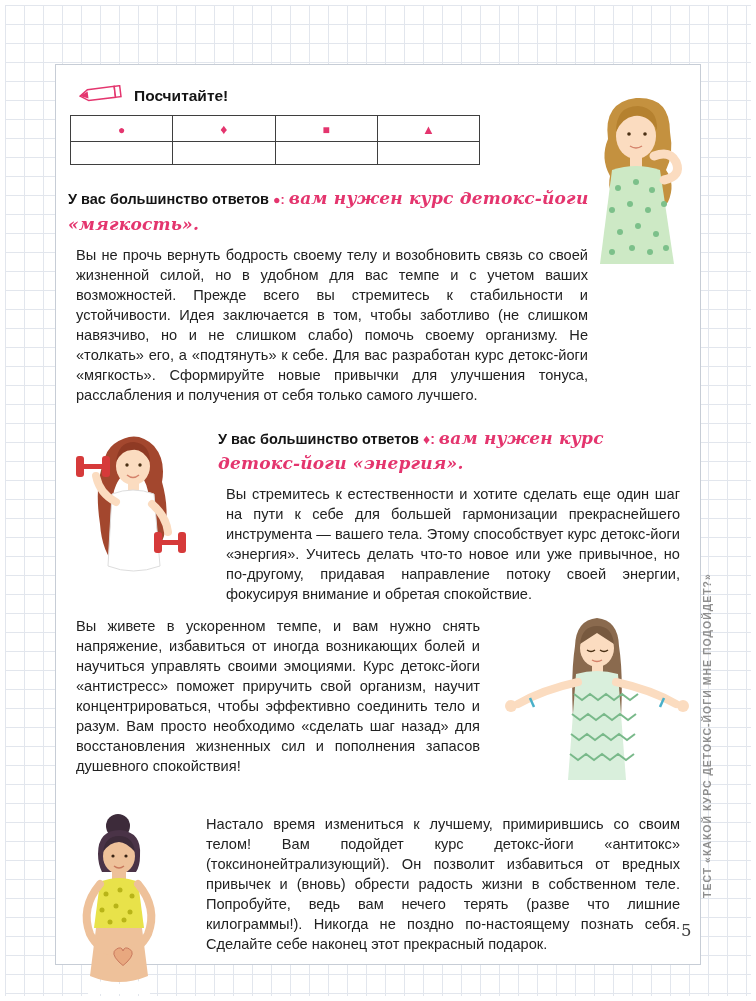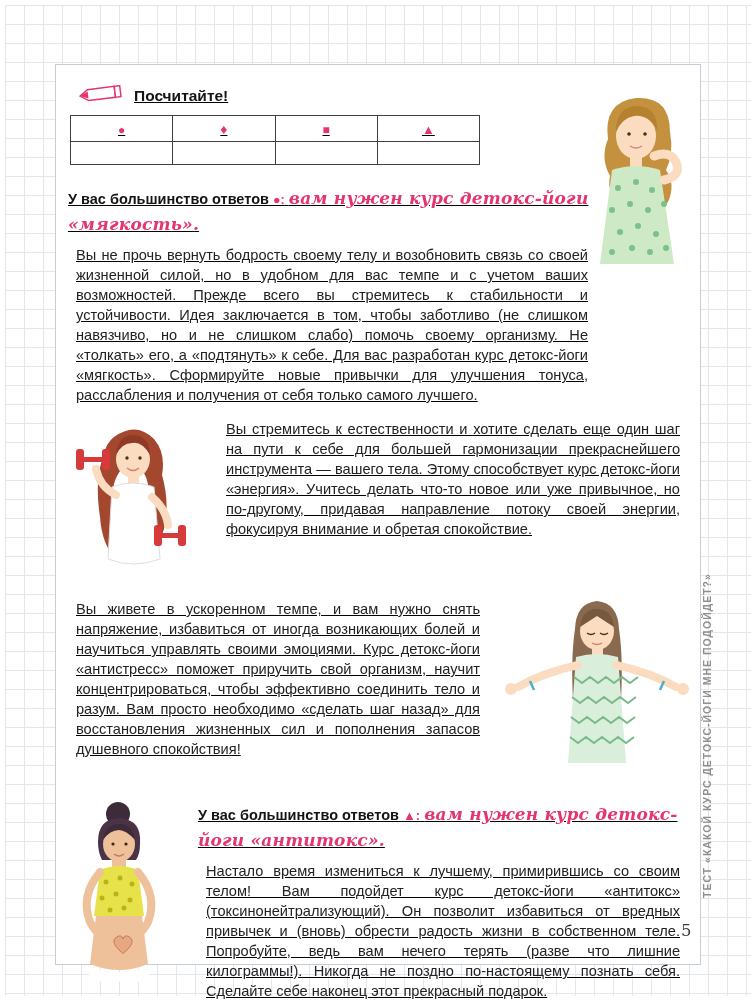--- a/index.html
+++ b/index.html
@@ -5,21 +5,21 @@
   * { margin:0; padding:0; box-sizing:border-box; }
   html,body { width:756px; height:1001px; }
   body { font-family:"Liberation Sans",sans-serif; background:#ffffff; }
   .page { position:relative; width:756px; height:1001px; background:#fff; overflow:hidden; }
   .grid-bg { position:absolute; inset:5px;
     background-image:
       linear-gradient(#e2e6ed 1px, transparent 1px),
       linear-gradient(90deg,#e2e6ed 1px, transparent 1px);
     background-size:19px 19px; }
   .content { position:absolute; left:55px; top:64px; width:646px; height:901px;
-    background:#fff; border:1px solid #c7cdd6; padding:18px 12px 12px 12px;text-decoration:underline; }
+    background:#fff; border:1px solid #c7cdd6; padding:18px 12px 12px 12px; }
 
   .count-row { display:flex; align-items:center; gap:10px; margin:2px 0 0 2px; }
   .count-label { font-weight:bold; font-size:15.5px; color:#141414; }
 
   table.answers { border-collapse:collapse; margin:8px 0 0 2px; width:410px; table-layout:fixed; }
   table.answers td { border:1px solid #3f3f3f; text-align:center; vertical-align:middle; }
   tr.symrow td { height:26px; }
   tr.emptyrow td { height:23px; }
   .sym { color:#e4356e; font-size:12px; line-height:1; }
 
@@ -143,20 +143,25 @@
             <rect x="36" y="32" width="8" height="21" rx="3"></rect>
           </g>
           <path d="M86 80 Q100 92 102 108" stroke="#fbdcc0" stroke-width="8" fill="none" stroke-linecap="round"></path>
           <g fill="#d63a3a">
             <rect x="92" y="116" width="24" height="5" rx="2"></rect>
             <rect x="88" y="108" width="8" height="21" rx="3"></rect>
             <rect x="112" y="108" width="8" height="21" rx="3"></rect>
           </g>
         </svg>
       </div>
+      <div class="sec-h">
+        <span class="h-b">У вас большинство ответов</span>
+        <span class="h-sym" style="font-size:14px">♦:</span>
+        <span class="h-script">вам нужен курс детокс-йоги «энергия».</span>
+      </div>
       <p class="sec-body">Вы стремитесь к естественности и хотите сделать еще один шаг на пути к себе для большей гармонизации прекраснейшего инструмента — вашего тела. Этому способствует курс детокс-йоги «энергия». Учитесь делать что-то новое или уже привычное, но по-другому, придавая направление потоку своей энергии, фокусируя внимание и обретая спокойствие.</p>
     </section>
 
     <section class="sec sec3">
       <div class="illu illu3">
         <svg viewBox="0 0 208 182">
           <path d="M83 38 Q84 12 105 10 Q126 12 127 38 Q132 70 128 126 L118 158 L92 158 L82 126 Q78 70 83 38Z" fill="#8a6a4e"></path>
           <ellipse cx="105" cy="40" rx="17" ry="19" fill="#fbdcc0"></ellipse>
           <path d="M88 36 Q90 18 105 18 Q120 18 122 36 L105 25 Z" fill="#77593f"></path>
           <path d="M95 42 Q99 45 103 42" stroke="#4a3014" stroke-width="1.4" fill="none"></path>
@@ -203,25 +208,20 @@
             <circle cx="50" cy="110" r="2.5"></circle>
               <circle cx="64" cy="108" r="2.5"></circle>
           </g>
           <path d="M36 116 L82 116 L88 164 Q59 176 30 164Z" fill="#eec19a"></path>
           <path d="M40 72 Q20 96 30 122 Q38 138 54 140" stroke="#eec19a" stroke-width="8" fill="none" stroke-linecap="round"></path>
           <path d="M78 72 Q98 96 88 122 Q80 138 64 140" stroke="#eec19a" stroke-width="8" fill="none" stroke-linecap="round"></path>
           <path d="M59 150 q-9 -9 -2.5 -13 q5 -3 6.5 2 q1.5 -5 6.5 -2 q6.5 4 -2.5 13 l-4 3.5Z" fill="#e8a87f" stroke="#c9795d"></path>
           <path d="M30 166 Q59 178 88 166 L90 182 L28 182Z" fill="#ffffff"></path>
         </svg>
       </div>
-      <div class="sec-h">
-        <span class="h-b">У вас большинство ответов</span>
-        <span class="h-sym" style="font-size:13px">▲:</span>
-        <span class="h-script">вам нужен курс детокс-йоги «антитокс».</span>
-      </div>
       <p class="sec-body">Настало время измениться к лучшему, примирившись со своим телом! Вам подойдет курс детокс-йоги «антитокс» (токсинонейтрализующий). Он позволит избавиться от вредных привычек и (вновь) обрести радость жизни в собственном теле. Попробуйте, ведь вам нечего терять (разве что лишние килограммы!). Никогда не поздно по-настоящему познать себя. Сделайте себе наконец этот прекрасный подарок.</p>
     </section>
 
   </div>
 
   <div class="sidebar-v">ТЕСТ «КАКОЙ КУРС ДЕТОКС-ЙОГИ МНЕ ПОДОЙДЕТ?»</div>
   <div class="pagenum">5</div>
 </div>
 
 </body></html>

